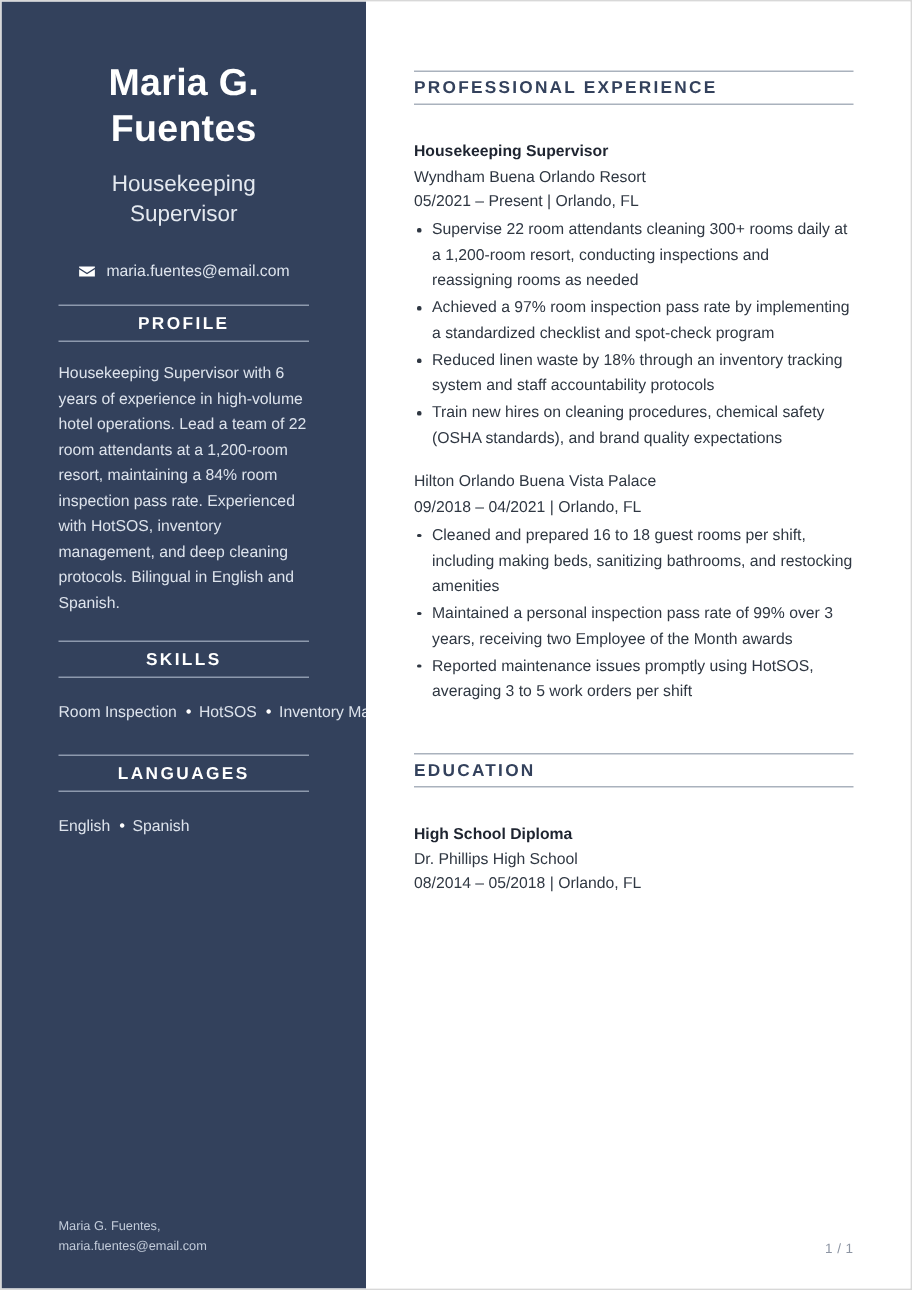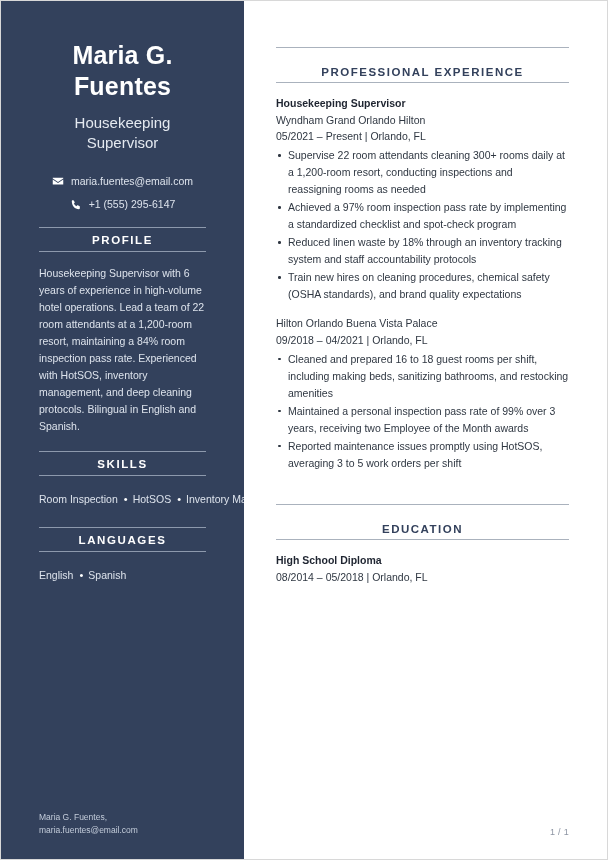--- a/index.html
+++ b/index.html
@@ -122,29 +122,29 @@
 
   
   .main {
     flex: 1 1 auto;
     box-sizing: border-box;
     padding: 46px 38px 0 32px;
     position: relative;
     background: #ffffff;
   }
   .main-section-head {
-    padding: 18px 0 4px 0;
+    padding: 5px 0 4px 0;
     border-top: 1.5px solid #aab2bd;
     border-bottom: 1.5px solid #aab2bd;
-    text-align: center;
+    text-align: left;
     font-size: 11.5px;
     font-weight: bold;
     letter-spacing: 1.5px;
     color: #33415c;
-    margin-bottom: 13px;
+    margin-bottom: 24px;
   }
   .section-gap { height: 20px; }
 
   .entry { margin-bottom: 12px; }
   .entry-title {
     font-size: 10.5px;
     font-weight: bold;
     color: #1e2430;
     line-height: 1.5;
   }
@@ -206,28 +206,20 @@
 
         <div class="contact-row">
           <span class="ic">
             <svg viewBox="0 0 16 16" width="12" height="12" fill="#ffffff">
               <path d="M1 3.5h14v1.1L8 9.2 1 4.6V3.5zM1 5.9l7 4.6 7-4.6v6.6H1V5.9z"></path>
             </svg>
           </span>
           <span>maria.fuentes@email.com</span>
         </div>
 
-        <div class="contact-row">
-          <span class="ic">
-            <svg viewBox="0 0 16 16" width="12" height="12" fill="#ffffff">
-              <path d="M4.3 1.5c.5 0 .8.3 1 .7l.9 2c.2.4.1.8-.2 1.1l-.9.8c.7 1.5 1.9 2.7 3.4 3.4l.8-.9c.3-.3.7-.4 1.1-.2l2 .9c.4.2.7.5.7 1v2c0 .7-.6 1.3-1.3 1.2C6.3 13.1 2.9 9.7 2.4 3.2c-.1-.7.4-1.4 1.1-1.4h.8z"></path>
-            </svg>
-          </span>
-          <span>+1 (555) 295-6147</span>
-        </div>
 
 
       </div>
 
       <div class="side-section-head">PROFILE</div>
       <p class="profile-text">Housekeeping Supervisor with 6 years of experience in high-volume hotel operations. Lead a team of 22 room attendants at a 1,200-room resort, maintaining a 84% room inspection pass rate. Experienced with HotSOS, inventory management, and deep cleaning protocols. Bilingual in English and Spanish.</p>
 
       <div class="side-section-head">SKILLS</div>
       <div class="tag-flow" id="skills-flow"><span class="tag">Room Inspection</span><span class="sep">•</span><span class="tag">HotSOS</span><span class="sep">•</span><span class="tag">Inventory Management</span><span class="sep">•</span><span class="tag">Staff Scheduling</span><span class="sep">•</span><span class="tag">OSHA Safety Standards</span><span class="sep">•</span><span class="tag">Deep Cleaning</span><span class="sep">•</span></div>
 
@@ -241,21 +233,21 @@
       <div>maria.fuentes@email.com</div>
     </div>
   </aside>
 
   <main class="main">
 
     <div class="main-section-head">PROFESSIONAL EXPERIENCE</div>
     <div id="experience-entries">
         <div class="entry">
           <div class="entry-title">Housekeeping Supervisor</div>
-          <div class="entry-org">Wyndham Grand Orlando Hilton</div>
+          <div class="entry-org">Wyndham Buena Orlando Resort</div>
           <div class="entry-meta">05/2021 – Present | Orlando, FL</div>
           <ul class="bullets">
             <li>Supervise 22 room attendants cleaning 300+ rooms daily at a 1,200-room resort, conducting inspections and reassigning rooms as needed</li>
             <li>Achieved a 97% room inspection pass rate by implementing a standardized checklist and spot-check program</li>
             <li>Reduced linen waste by 18% through an inventory tracking system and staff accountability protocols</li>
             <li>Train new hires on cleaning procedures, chemical safety (OSHA standards), and brand quality expectations</li>
           </ul>
         </div>
         <div class="entry">
           <div class="entry-org">Hilton Orlando Buena Vista Palace</div>
@@ -267,20 +259,21 @@
           </ul>
         </div>
       </div>
 
     <div class="section-gap"></div>
 
     <div class="main-section-head">EDUCATION</div>
     <div id="education-entries">
         <div class="entry">
           <div class="entry-title">High School Diploma</div>
+          <div class="entry-org">Dr. Phillips High School</div>
           <div class="entry-meta">08/2014 – 05/2018 | Orlando, FL</div>
         </div>
       </div>
 
     <div class="page-num">1 / 1</div>
   </main>
 
 </div>
 
 </body></html>

